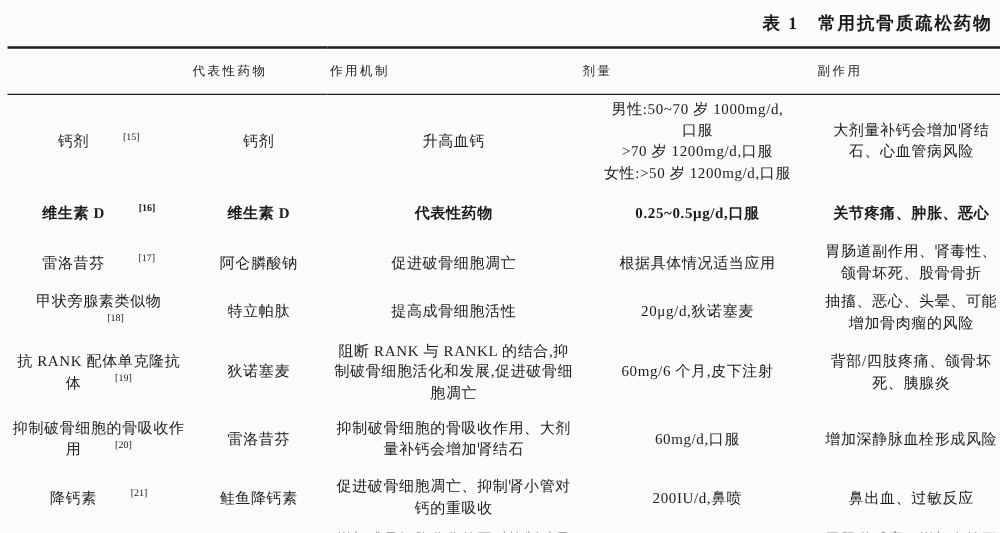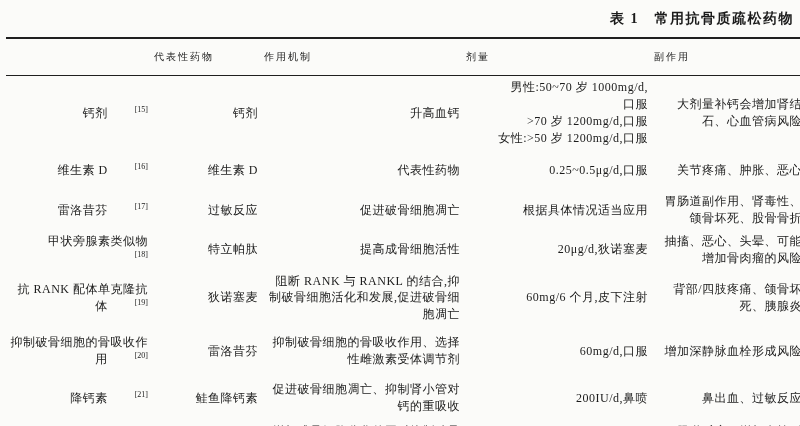--- a/index.html
+++ b/index.html
@@ -33,28 +33,28 @@
   col.c5 { width: 154px; }
   th {
     font-weight: normal;
     font-size: 10px;
     letter-spacing: 2px;
     padding: 11px 2px;
     border-bottom: 1.5px solid #1f1f1f;
     text-align: left;
   }
   td {
-    text-align: right;
+    text-align: center;
     vertical-align: middle;
     padding: 3px 4px;
     line-height: 1.4;
     letter-spacing: 0.5px;
   }
   tr.r1 td { height: 68px; }
-  tr.r2 td { height: 34px; }
+  tr.r2 td { height: 34px; font-weight: bold; }
   tr.r3 td { height: 34px; }
   tr.r4 td { height: 32px; }
   tr.r5 td { height: 44px; }
   tr.r6 td { height: 44px; }
   tr.r7 td { height: 38px; }
   tr.r8 td { height: 32px; }
   td.dosage { white-space: pre-line; }
   sup.ref {
     font-size: 8px;
     letter-spacing: 0;
@@ -98,21 +98,21 @@
       </tr>
       <tr class="r2">
         <td><span>维生素 D</span><sup class="ref">[16]</sup></td>
         <td>维生素 D</td>
         <td>代表性药物</td>
         <td class="dosage">0.25~0.5μg/d,口服</td>
         <td>关节疼痛、肿胀、恶心</td>
       </tr>
       <tr class="r3">
         <td><span>雷洛昔芬</span><sup class="ref">[17]</sup></td>
-        <td>过敏反应</td>
+        <td>阿仑膦酸钠</td>
         <td>促进破骨细胞凋亡</td>
         <td class="dosage">根据具体情况适当应用</td>
         <td>胃肠道副作用、肾毒性、颌骨坏死、股骨骨折</td>
       </tr>
       <tr class="r4">
         <td><span>甲状旁腺素类似物</span><sup class="ref">[18]</sup></td>
         <td>特立帕肽</td>
         <td>提高成骨细胞活性</td>
         <td class="dosage">20μg/d,狄诺塞麦</td>
         <td>抽搐、恶心、头晕、可能增加骨肉瘤的风险</td>
@@ -120,21 +120,21 @@
       <tr class="r5">
         <td><span>抗 RANK 配体单克隆抗体</span><sup class="ref">[19]</sup></td>
         <td>狄诺塞麦</td>
         <td>阻断 RANK 与 RANKL 的结合,抑制破骨细胞活化和发展,促进破骨细胞凋亡</td>
         <td class="dosage">60mg/6 个月,皮下注射</td>
         <td>背部/四肢疼痛、颌骨坏死、胰腺炎</td>
       </tr>
       <tr class="r6">
         <td><span>抑制破骨细胞的骨吸收作用</span><sup class="ref">[20]</sup></td>
         <td>雷洛昔芬</td>
-        <td>抑制破骨细胞的骨吸收作用、选择性雌激素受体调节剂</td>
+        <td>抑制破骨细胞的骨吸收作用、大剂量补钙会增加肾结石</td>
         <td class="dosage">60mg/d,口服</td>
         <td>增加深静脉血栓形成风险</td>
       </tr>
       <tr class="r7">
         <td><span>降钙素</span><sup class="ref">[21]</sup></td>
         <td>鲑鱼降钙素</td>
         <td>促进破骨细胞凋亡、抑制肾小管对钙的重吸收</td>
         <td class="dosage">200IU/d,鼻喷</td>
         <td>鼻出血、过敏反应</td>
       </tr>

